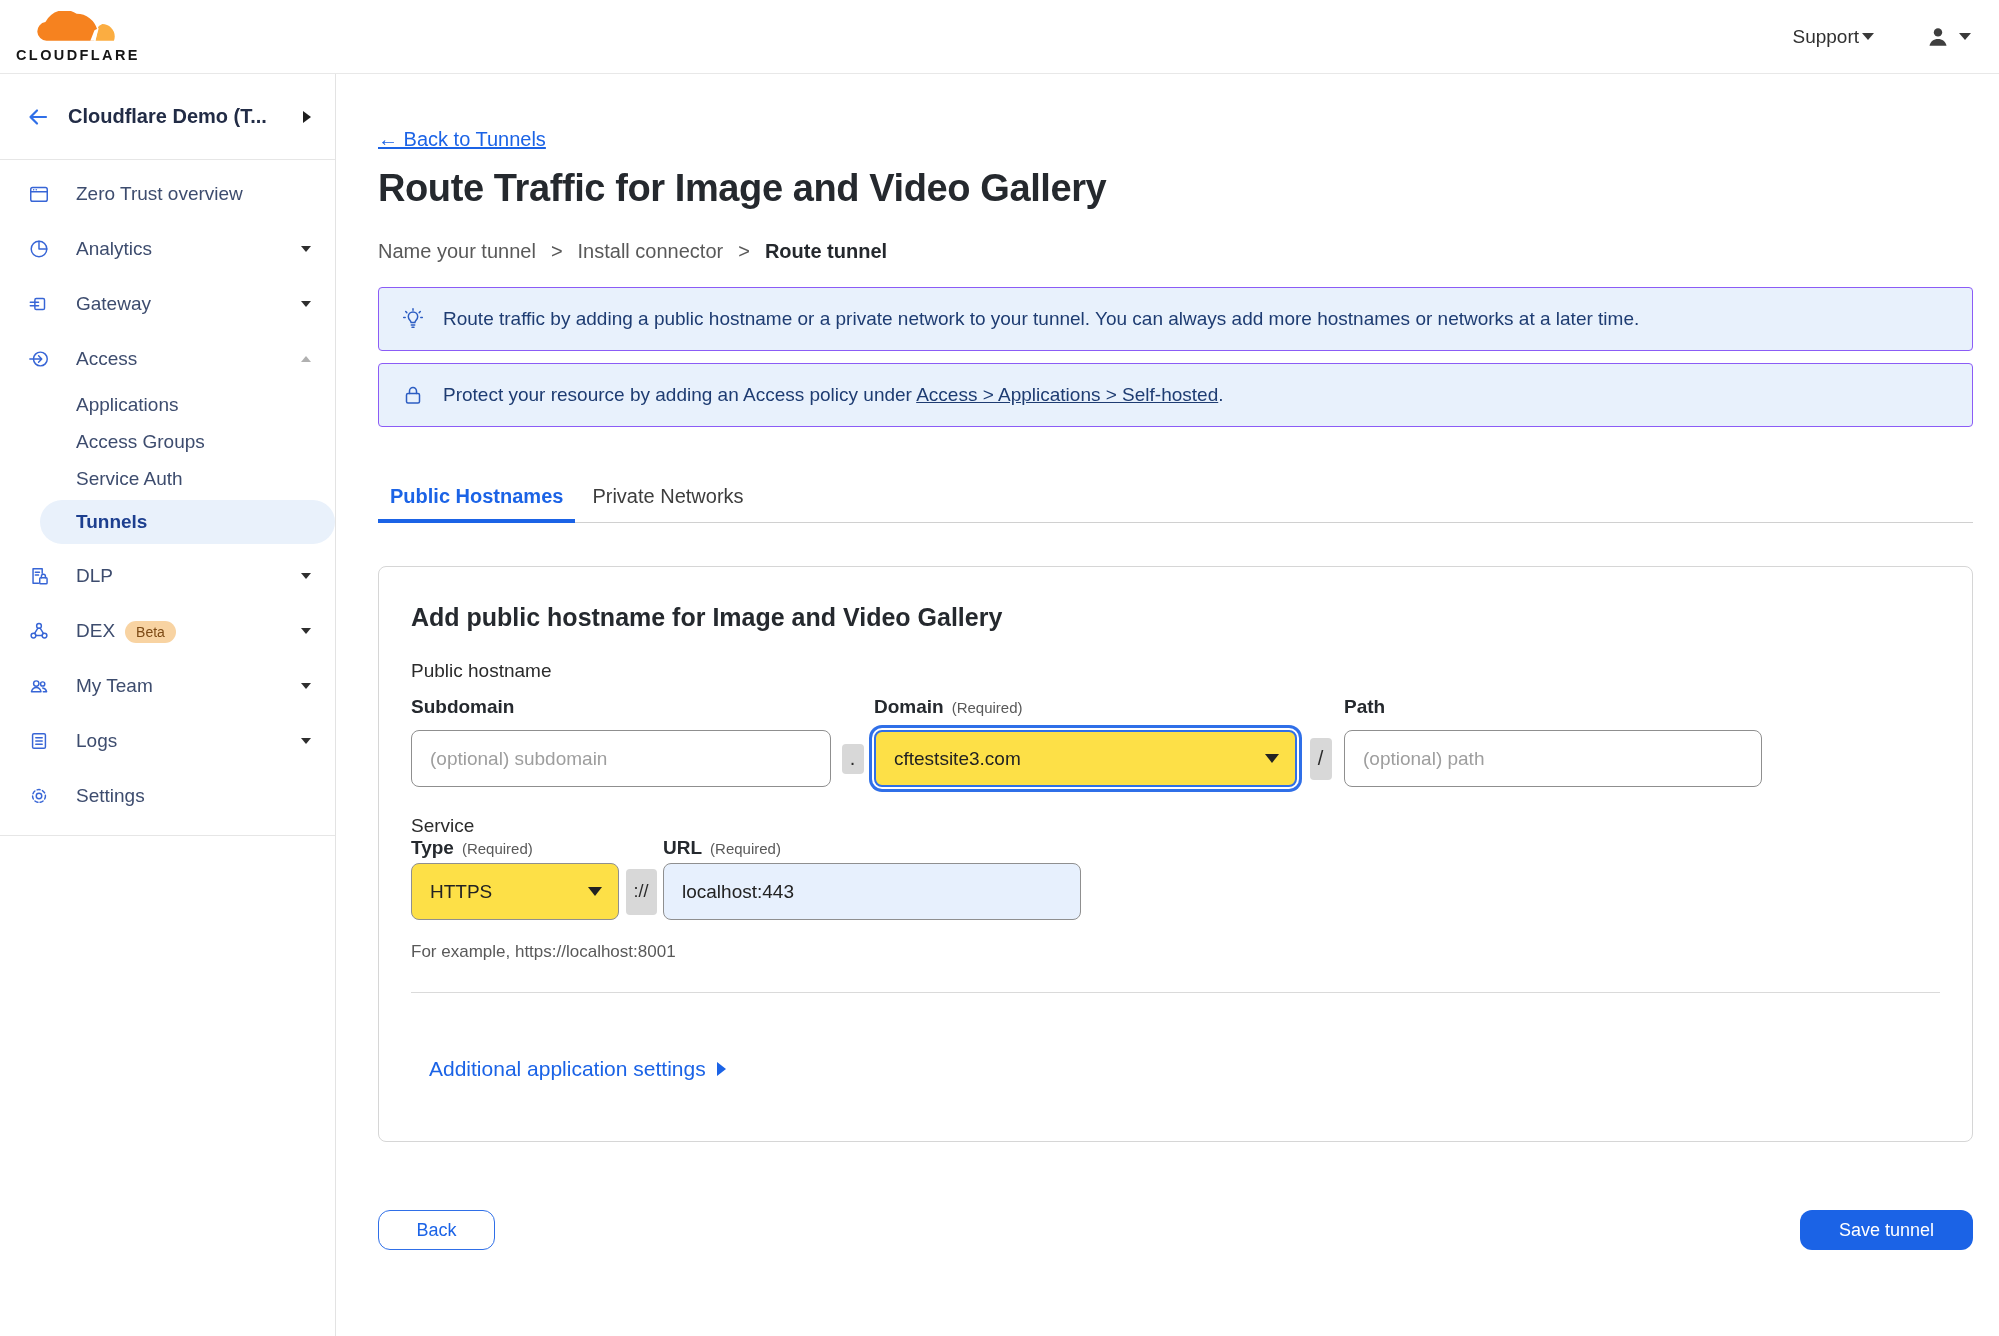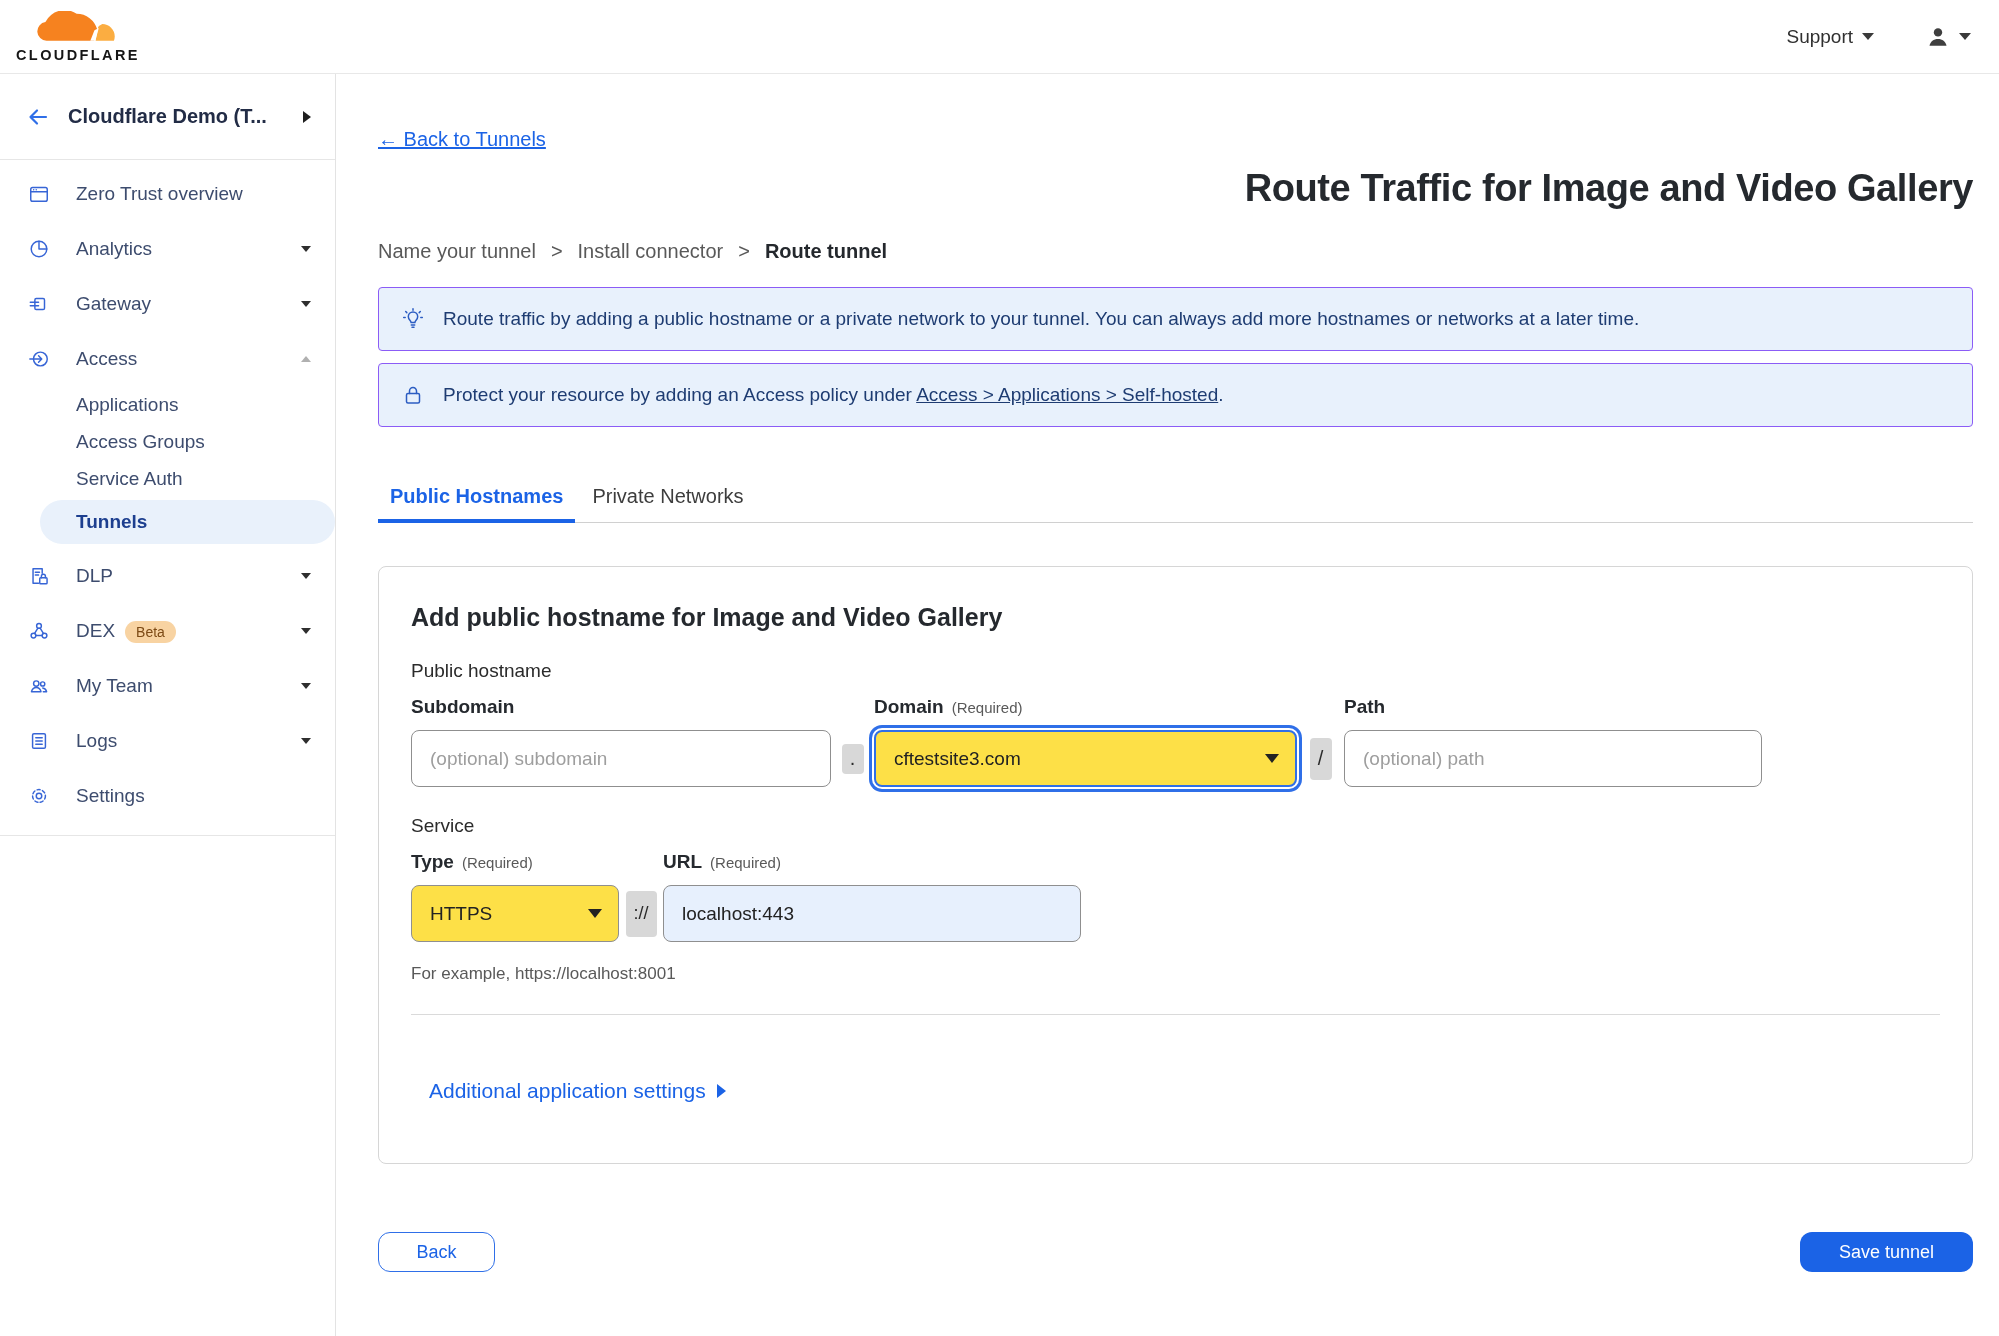--- a/index.html
+++ b/index.html
@@ -6,21 +6,21 @@
   body { font-family:"Liberation Sans", sans-serif; background:#fff; }
   #app { width:1999px; height:1336px; background:#fff; display:flex; flex-direction:column; overflow:hidden; }
 
   
   .topbar { flex:0 0 74px; display:flex; align-items:center; justify-content:space-between;
             padding:0 28px 0 16px; border-bottom:1px solid #e8e8e8; background:#fff; }
   .logo { display:flex; flex-direction:column; align-items:center; cursor:pointer; }
   .logo svg { width:118px; height:36px; display:block; }
   .logo-text { font-size:14.5px; font-weight:800; letter-spacing:2.4px; color:#161616; line-height:1; margin-top:1px; }
   .topbar-right { display:flex; align-items:center; }
-  .support { display:flex; align-items:center; gap:9px; font-size:19px; color:#303030; cursor:pointer; }
+  .support { display:flex; align-items:center; gap:3px; font-size:19px; color:#303030; cursor:pointer; }
   .user-menu { display:flex; align-items:center; gap:9px; margin-left:52px; cursor:pointer; }
   .caret-dn { width:0; height:0; border-left:6px solid transparent; border-right:6px solid transparent; border-top:7px solid #3a3a3a; }
   .caret-up-grey { width:0; height:0; border-left:5px solid transparent; border-right:5px solid transparent; border-bottom:6px solid #b0b0b0; }
   .caret-dn-sm { width:0; height:0; border-left:5px solid transparent; border-right:5px solid transparent; border-top:6px solid #2e2e2e; }
 
   
   .frame { flex:1; display:flex; min-height:0; }
 
   
   .sidebar { flex:0 0 336px; width:336px; border-right:1px solid #e3e3e3; background:#fff; }
@@ -34,42 +34,42 @@
   .nav-item .nicon svg { width:22px; height:22px; display:block; }
   .nav-item .nlabel { flex:1; white-space:nowrap; }
   .sub-item { height:37px; display:flex; align-items:center; padding-left:76px; font-size:19px; color:#3d4c6e; cursor:pointer; }
   .sub-item.active { height:44px; margin:3px 0 4px 40px; padding-left:36px; background:#e9f1fb; border-radius:22px; font-weight:700; color:#1d3f8f; }
   .badge { background:#f8d3a2; color:#7d4a15; font-size:14px; padding:3px 11px; border-radius:11px; margin-left:10px; font-weight:400; }
   .sb-divider { border-top:1px solid #e6e6e6; margin-top:12px; }
 
   
   .content { flex:1; padding:54px 26px 0 42px; overflow:hidden; }
   .back-link { color:#1b63e6; font-size:20px; text-decoration:underline; cursor:pointer; display:inline-block; }
-  .page-title { font-size:38px; font-weight:700; color:#25292e; margin-top:16px; letter-spacing:-0.4px;text-align:right; }
+  .page-title { font-size:38px; font-weight:700; color:#25292e; margin-top:16px; letter-spacing:-0.4px; }
   .breadcrumb { margin-top:30px; display:flex; align-items:center; gap:15px; font-size:20px; color:#595959; }
   .crumb.current { font-weight:700; color:#24282d; }
   .crumb-sep { color:#595959; }
 
   .banner { margin-top:24px; min-height:64px; background:#e8f1fc; border:1px solid #8b5cf6; border-radius:4px;
             display:flex; align-items:center; gap:18px; padding:0 22px; font-size:19px; color:#1e3c72; }
   .banner + .banner { margin-top:12px; }
   .banner .bicon { width:24px; height:24px; flex:0 0 24px; color:#2c5dc2; }
   .banner .bicon svg { width:24px; height:24px; display:block; }
   .banner a { color:#1e3c72; text-decoration:underline; cursor:pointer; }
 
   .tabs { margin-top:58px; display:flex; gap:5px; border-bottom:1px solid #d0d0d0; }
   .tab { font-size:20px; padding:0 12px 14px; color:#3d3d3d; cursor:pointer; }
   .tab.active { color:#1b63e6; font-weight:600; border-bottom:4px solid #1b63e6; margin-bottom:-1px; padding-bottom:11px; }
 
   .card { margin-top:43px; border:1px solid #d6d6d6; border-radius:8px; padding:36px 32px 60px; background:#fff; }
   .card-heading { font-size:25px; font-weight:700; color:#25292e; }
   .section-label { font-size:19px; color:#2b2b2b; margin-top:28px; }
 
   .hostname-grid { display:grid; grid-template-columns:420px 43px 423px 47px 418px; margin-top:14px; row-gap:12px; align-items:center; }
-  .service-grid  { display:grid; grid-template-columns:208px 44px 418px; margin-top:14px; row-gap:12px; align-items:center; }
+  .service-grid  { display:grid; grid-template-columns:208px 44px 418px; row-gap:4px; align-items:center; }
   .flabel { font-size:19px; font-weight:700; color:#25292e; align-self:end; }
   .freq { font-size:15px; font-weight:400; color:#595959; margin-left:8px; }
 
   .tinput { height:57px; width:100%; border:1.5px solid #8f8f8f; border-radius:8px; font-size:19px; color:#222;
             padding:0 18px; background:#fff; font-family:inherit; outline:none; }
   .tinput::placeholder { color:#9e9e9e; }
   .tinput.filled { background:#e7f0fd; }
 
   .select { height:57px; border:1.5px solid #8f8f8f; border-radius:8px; display:flex; align-items:center;
             justify-content:space-between; padding:0 16px 0 18px; font-size:19px; color:#222; background:#fde047; cursor:pointer; }

